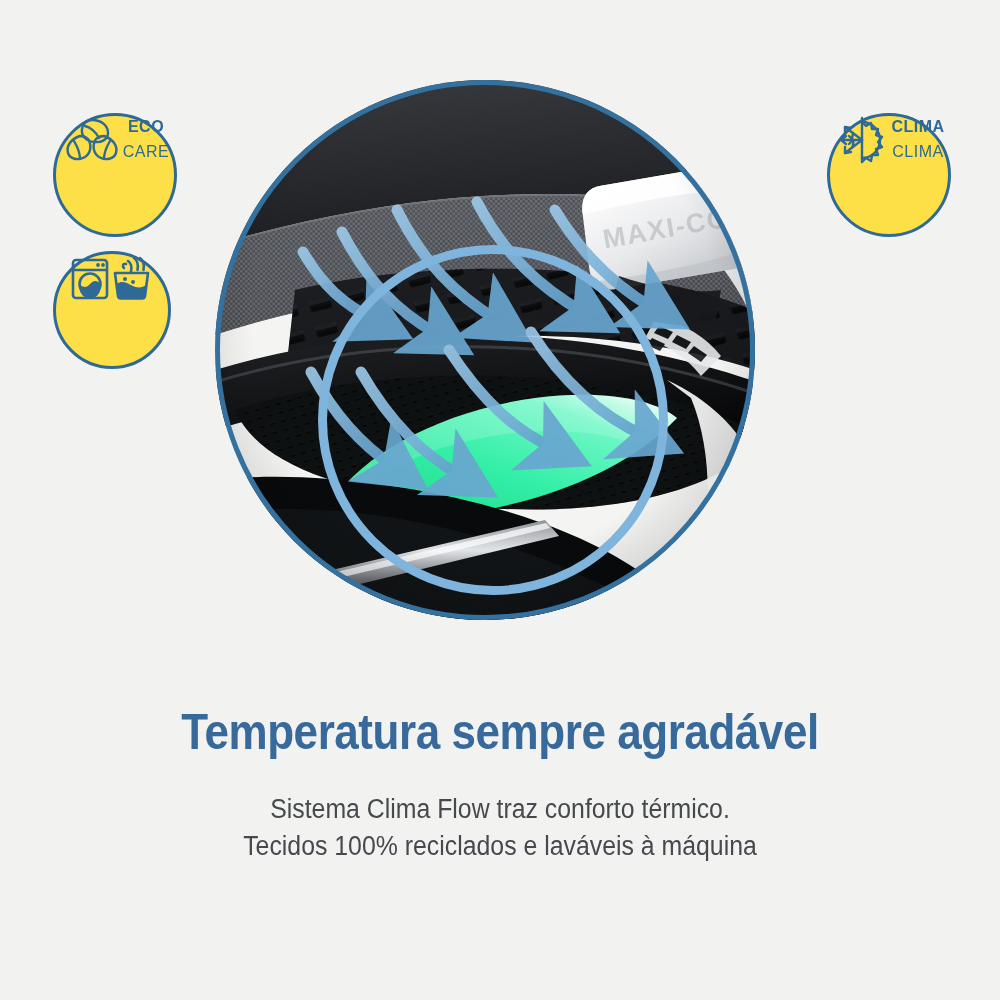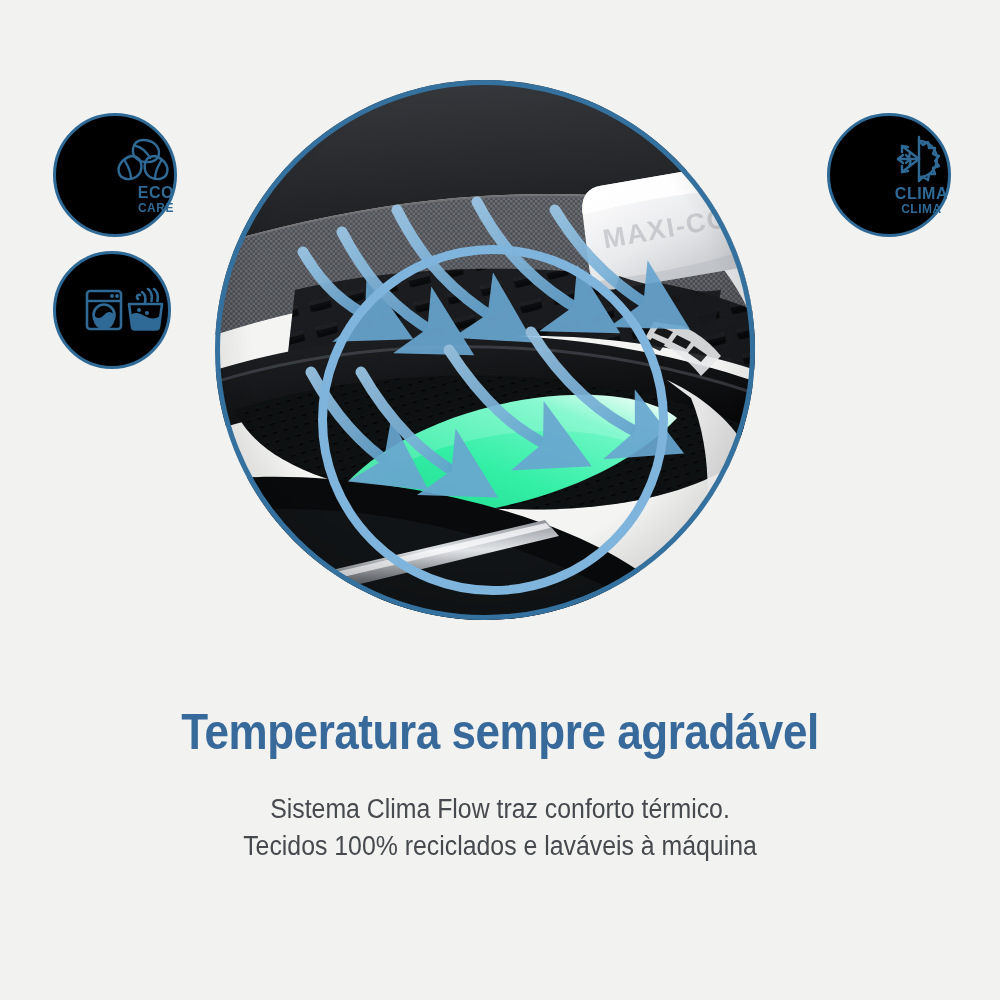--- a/index.html
+++ b/index.html
@@ -10,36 +10,36 @@
     overflow:hidden;
     position:relative;
   }
   .stage{position:absolute;inset:0;}
 
   
   .badge{
     position:absolute;
     border-radius:50%;
     border:3px solid #2f6a96;
-    background:#000000;
-    display:flex;flex-direction:column;
-    align-items:flex-end;justify-content:center;
+    background:#fde047;
+    display:flex;flex-direction:row;
+    align-items:flex-start;justify-content:center;
     box-sizing:border-box;
   }
   #badge-eco{left:53px;top:113px;width:124px;height:124px;}
   #badge-wash{left:53px;top:251px;width:118px;height:118px;}
   #badge-clima{left:827px;top:113px;width:124px;height:124px;}
 
   .badge-art{display:block;}
   .badge-text{
     text-align:center;line-height:1.0;color:#2f6a96;
     letter-spacing:.5px;margin-top:3px;
   }
   .badge-text .l1{display:block;font-weight:bold;font-size:16px;}
-  .badge-text .l2{display:block;font-weight:bold;font-size:12px;margin-top:1px;}
+  .badge-text .l2{display:block;font-weight:normal;font-size:16px;margin-top:9px;}
 
   
   #hero{position:absolute;left:215px;top:80px;width:540px;height:550px;}
 
   #outer-ring{
     position:absolute;left:0;top:0;width:540px;height:540px;
     border-radius:50%;
     box-sizing:border-box;
   }
   #product-clip{

